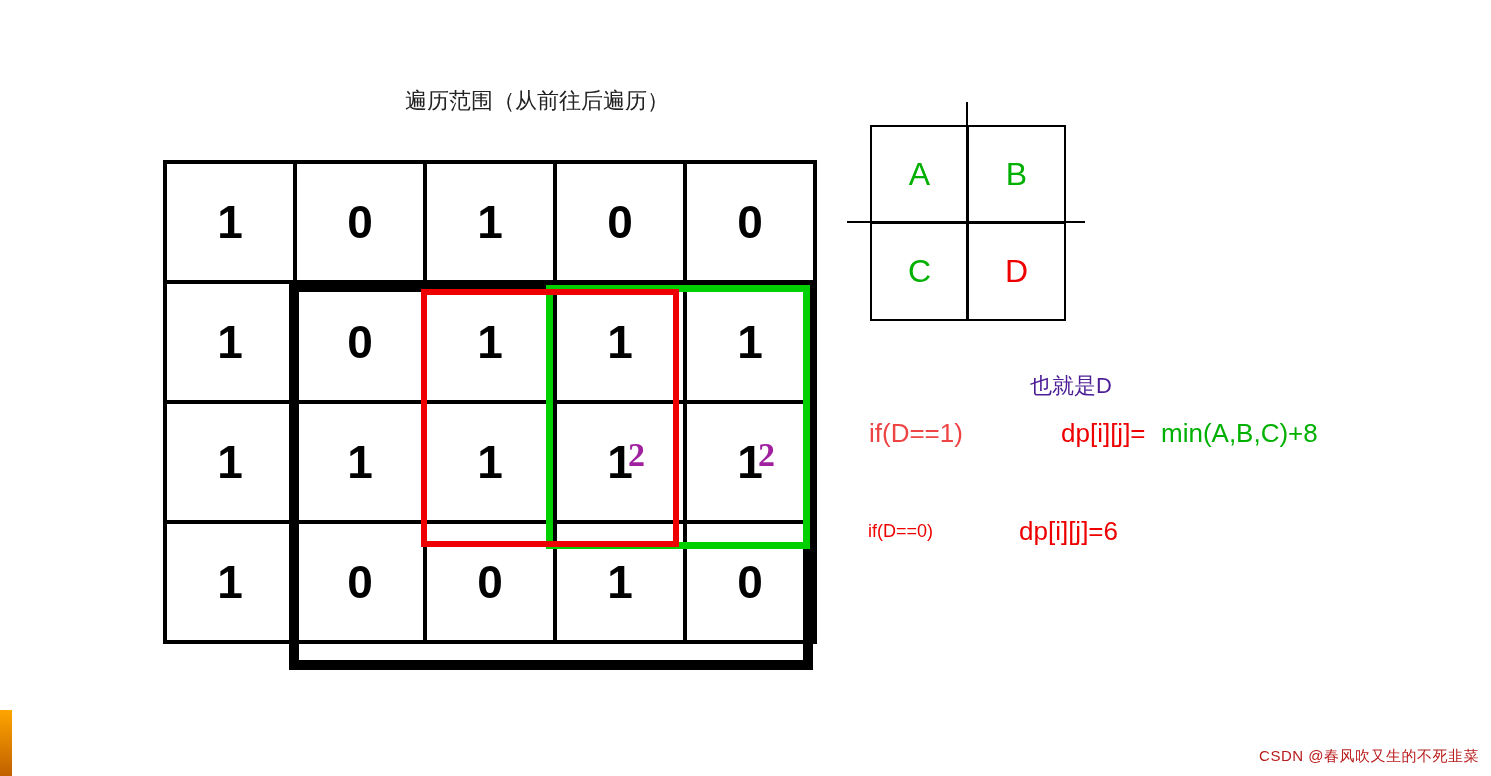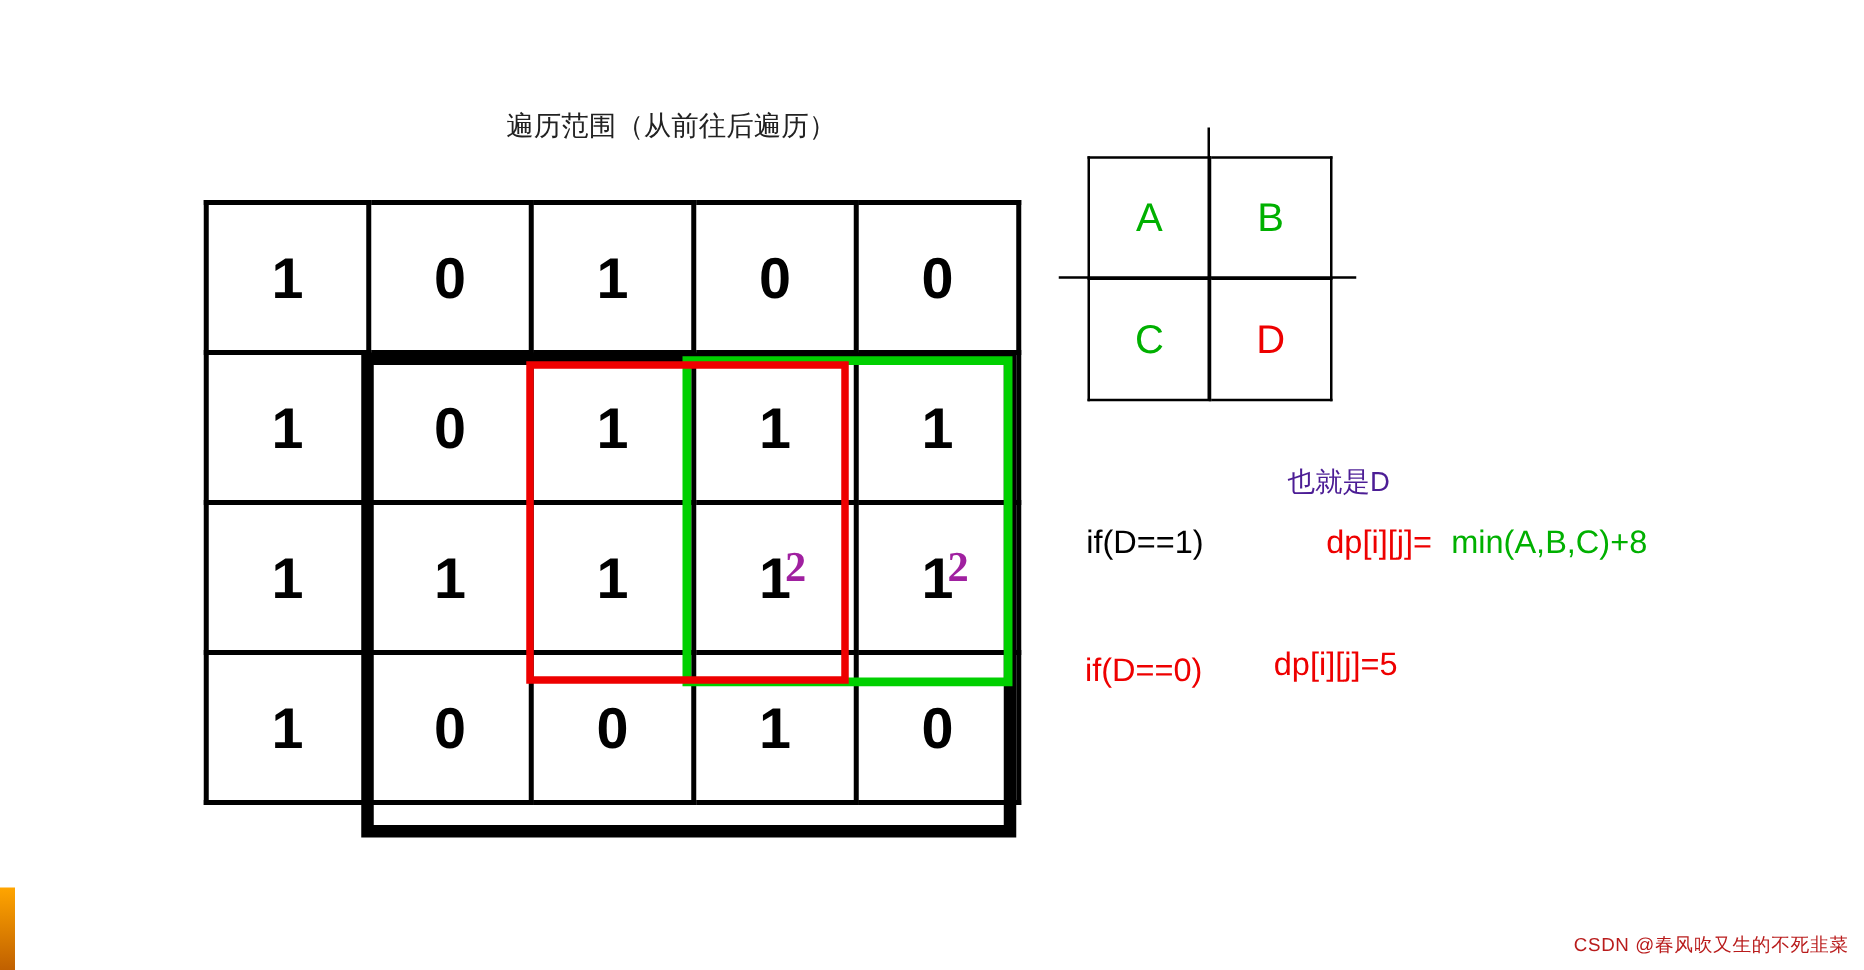--- a/index.html
+++ b/index.html
@@ -13,24 +13,24 @@
   .box-red { position: absolute; left: 421px; top: 289px; width: 258px; height: 258px; border: 6px solid #e00; pointer-events: none; }
   .small-grid { position: absolute; left: 870px; top: 125px; border-collapse: collapse; }
   .small-grid td { width: 97px; height: 97px; border: 2px solid #000; text-align: center; font-size: 32px; }
   .small-grid .a { color: #00b000; }
   .small-grid .b { color: #00b000; }
   .small-grid .c { color: #00b000; }
   .small-grid .d { color: #e00; }
   .vline { position: absolute; left: 966px; top: 102px; width: 2px; height: 218px; background: #000; }
   .hline { position: absolute; left: 847px; top: 221px; width: 238px; height: 2px; background: #000; }
   .note1 { position: absolute; left: 1030px; top: 371px; font-size: 22px; color: #4c1d95; }
-  .eq1-a { position: absolute; left: 869px; top: 418px; font-size: 26px; color: #000000; }
+  .eq1-a { position: absolute; left: 869px; top: 418px; font-size: 26px; color: #ef4444; }
   .eq1-b { position: absolute; left: 1015px; top: 418px; font-size: 26px; color: #e00; margin-left: 46px; }
   .eq1-c { position: absolute; left: 1161px; top: 418px; font-size: 26px; color: #00b000; }
-  .eq2-a { position: absolute; left: 868px; top: 521px; font-size: 26px; color: #e00; }
+  .eq2-a { position: absolute; left: 868px; top: 521px; font-size: 18px; color: #e00; }
   .eq2-b { position: absolute; left: 1019px; top: 516px; font-size: 26px; color: #e00; }
   .watermark { position: absolute; right: 12px; bottom: 10px; font-size: 15px; color: #b91c1c; letter-spacing: 0.5px; }
   .sidebar { position: absolute; left: 0; top: 710px; width: 12px; height: 66px; background: linear-gradient(#ffa500, #c06000); }
 </style>
 </head>
 <body>
 
 <div class="title">遍历范围（从前往后遍历）</div>
 
 <table class="main-grid">
@@ -83,16 +83,16 @@
     <td class="d">D</td>
   </tr>
 </tbody>
   </table>
 
 <div class="note1">也就是D</div>
 <div class="eq1-a">if(D==1)</div>
 <div class="eq1-b">dp[i][j]=</div>
 <div class="eq1-c">min(A,B,C)+8</div>
 <div class="eq2-a">if(D==0)</div>
-<div class="eq2-b">dp[i][j]=5</div>
+<div class="eq2-b">dp[i][j]=6</div>
 
 <div class="watermark">CSDN @春风吹又生的不死韭菜</div>
 <div class="sidebar"></div>
 
 </body></html>

